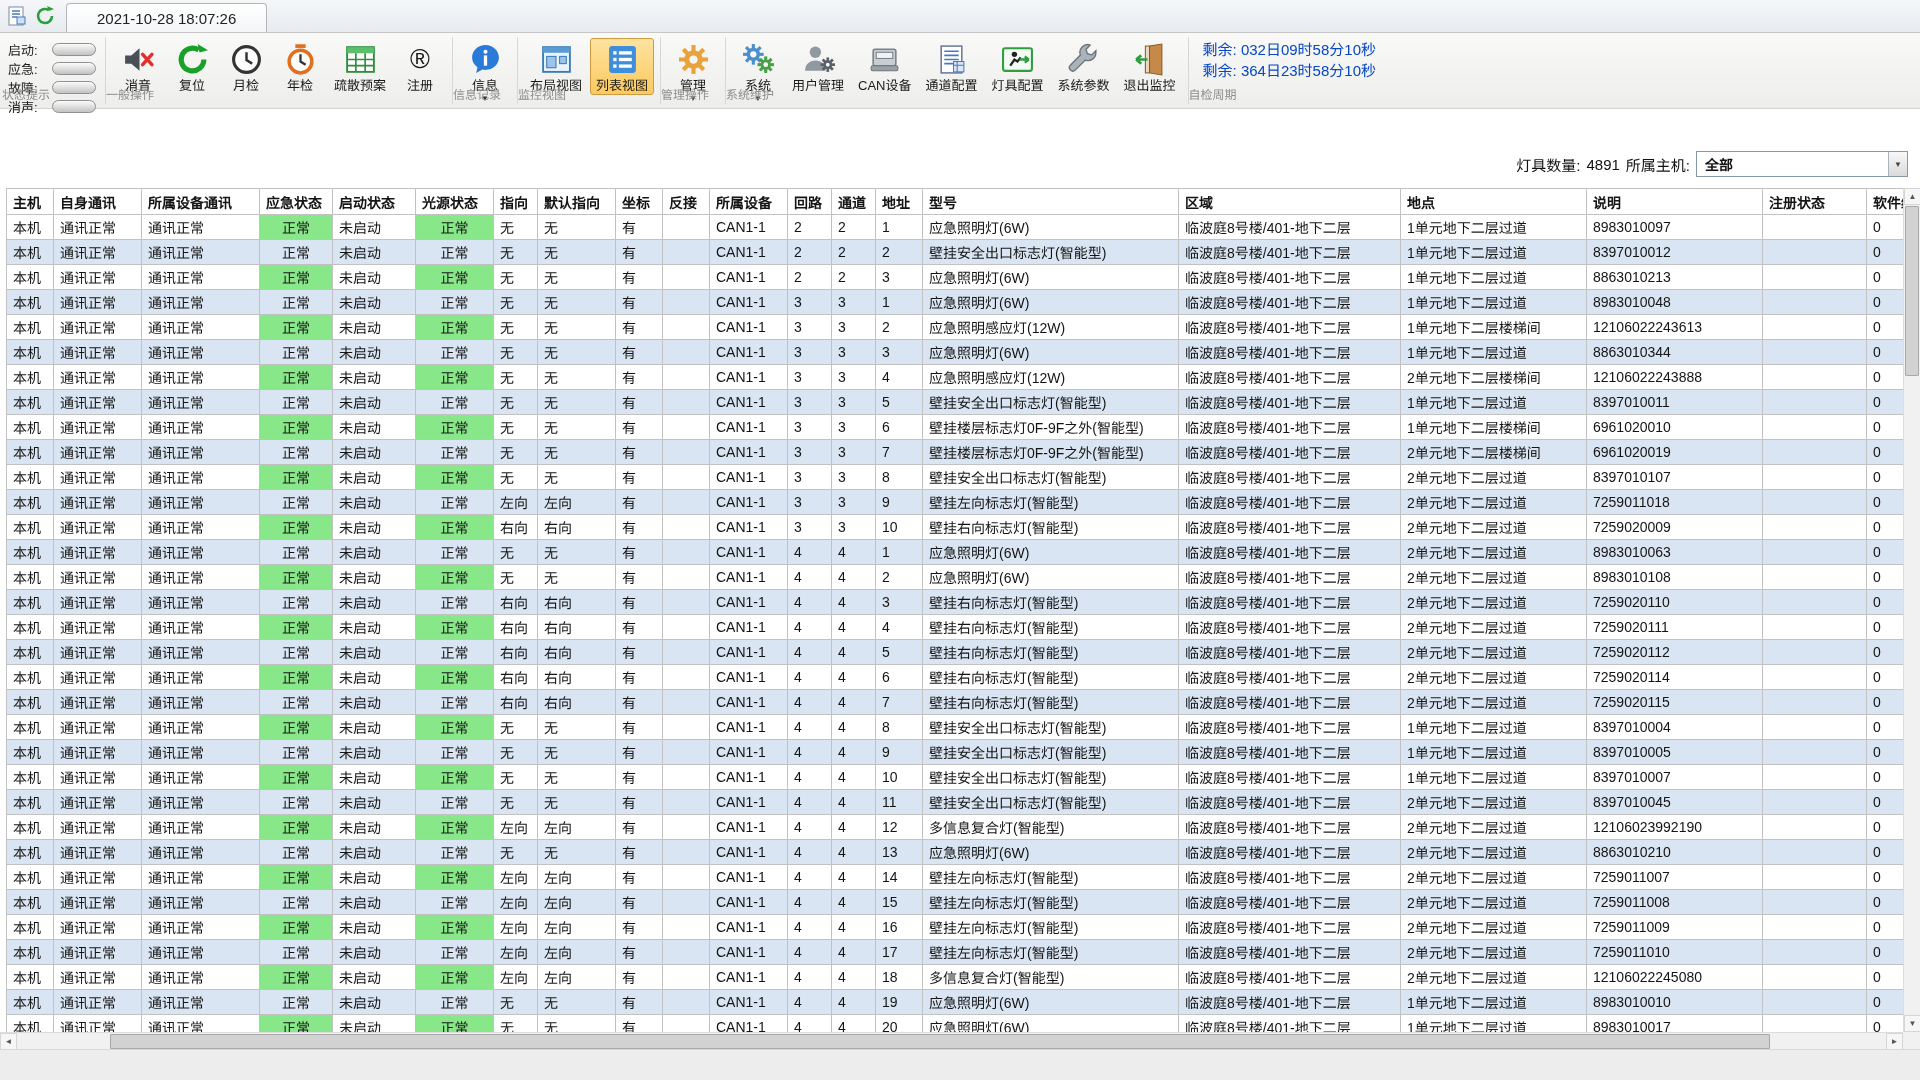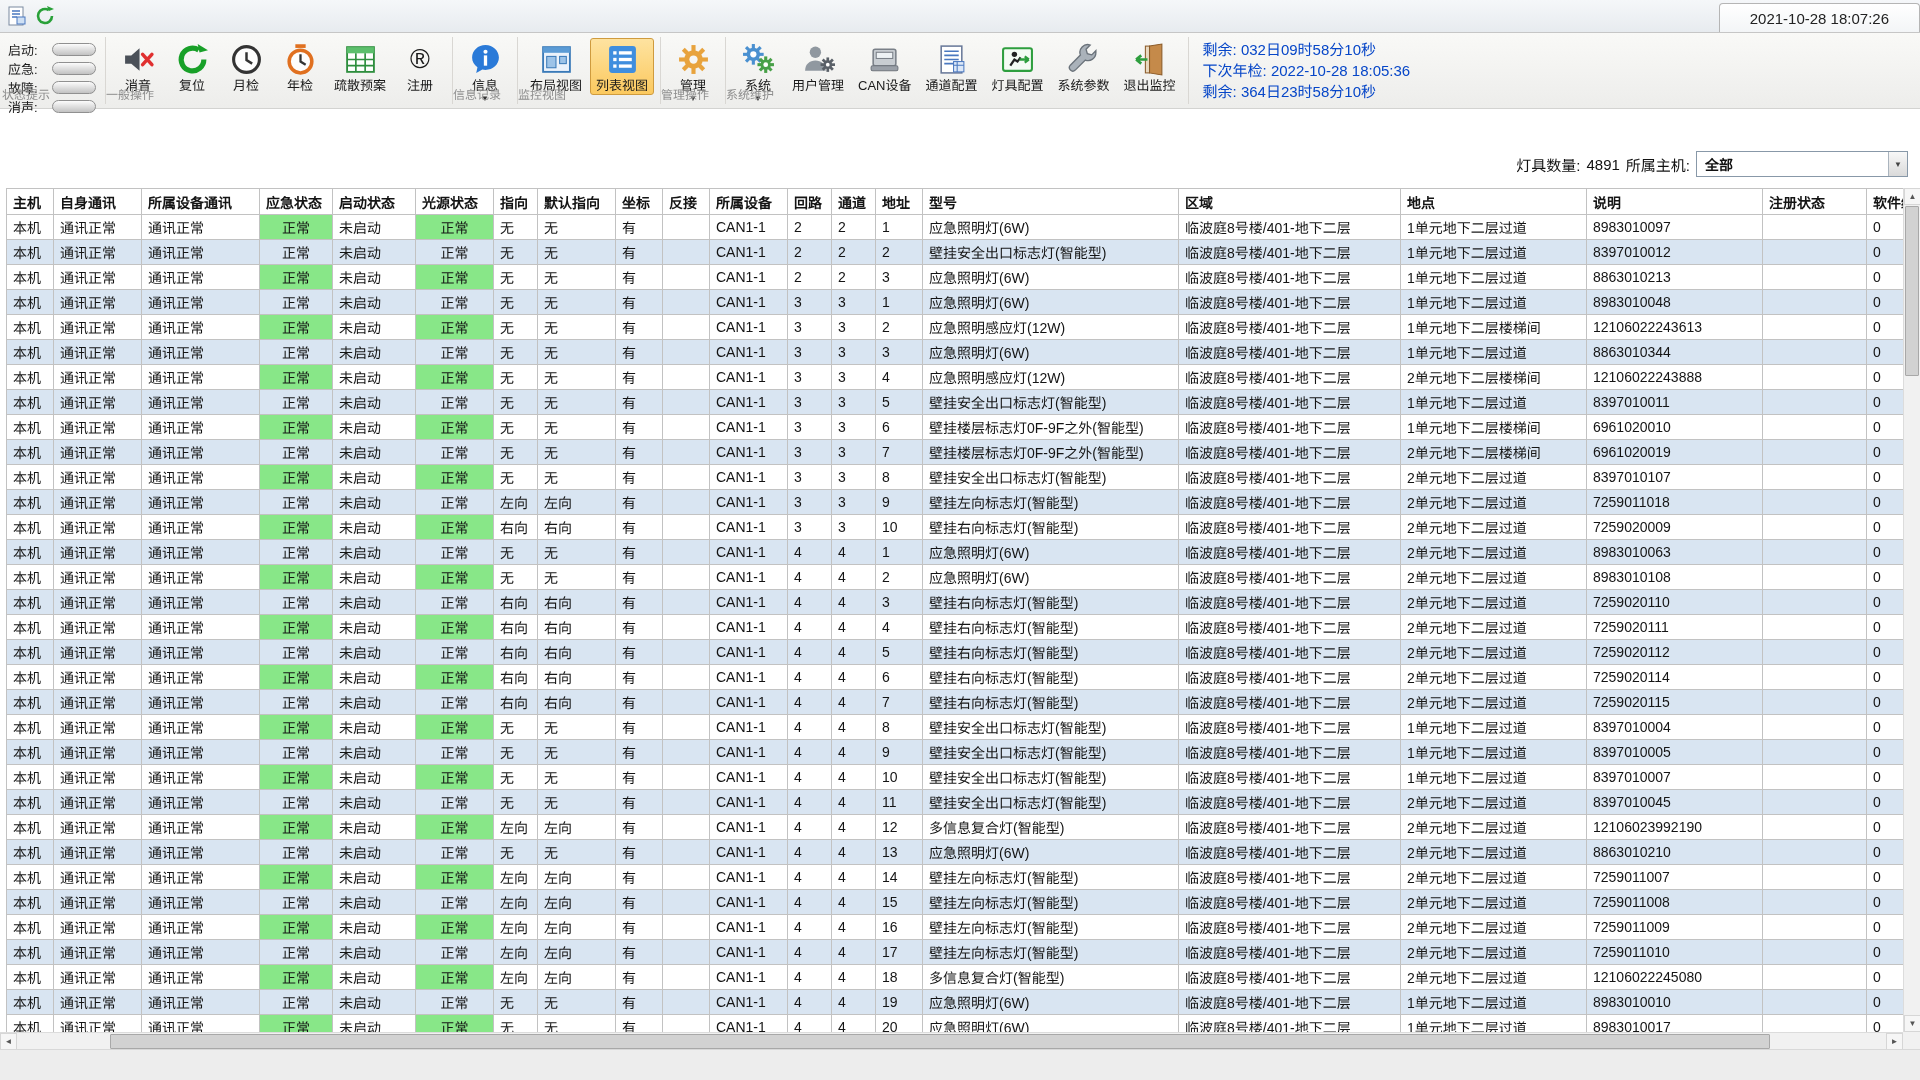--- a/index.html
+++ b/index.html
@@ -3,21 +3,21 @@
 <meta charset="utf-8">
 <style>
   * { box-sizing: border-box; margin: 0; padding: 0; }
   html,body { width:1920px; height:1080px; overflow:hidden; }
   body { font-family:"Liberation Sans","DejaVu Sans",sans-serif; background:#f0f0f0; }
   .window { position:relative; width:1920px; height:1080px; background:#fff; }
 
   
   .titlebar { position:absolute; top:0; left:0; right:0; height:33px;
     background:linear-gradient(#f5f7f9,#e7ebef); border-bottom:1px solid #c6c6c6;
-    display:flex; align-items:flex-end; padding-left:6px;justify-content:space-between; }
+    display:flex; align-items:flex-end; padding-left:6px; }
   .title-icons { display:flex; gap:6px; align-items:center; height:33px; padding-right:10px; }
   .ticon { width:22px; height:22px; display:inline-flex; }
   .title-tab { height:29px; padding:0 30px; background:linear-gradient(#ffffff,#f3f5f7);
     border:1px solid #b5b5b5; border-bottom:none; border-radius:4px 4px 0 0;
     display:flex; align-items:center; font-size:15px; color:#222; }
 
   
   .ribbon { position:absolute; top:33px; left:0; right:0; height:76px;
     background:linear-gradient(#f9f9f7,#ededeb); border-bottom:1px solid #d3d3d1;
     display:flex; align-items:stretch; padding:0 2px; }
@@ -332,22 +332,22 @@
           <span class="lbl">退出监控</span>
         </div>
       </div>
       <div class="caption">系统维护</div>
     </div>
 
     <div class="rsep"></div>
 
     <div class="rgroup selfcheck-group">
       <div class="scline">剩余: 032日09时58分10秒</div>
-      <div class="scline">下次年检: 2022-10-28 18:05:36</div>
       <div class="scline">剩余: 364日23时58分10秒</div>
+      <div class="caption">自检周期</div>
     </div>
   </div>
 
   <div class="filterbar">
     <span>灯具数量:</span>
     <span>4891</span>
     <span>所属主机:</span>
     <div class="combo">
       <span class="combo-value">全部</span>
       <span class="cbtn">

